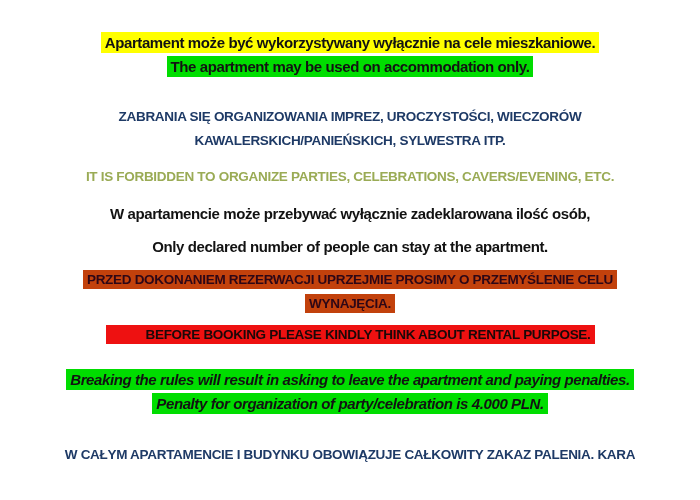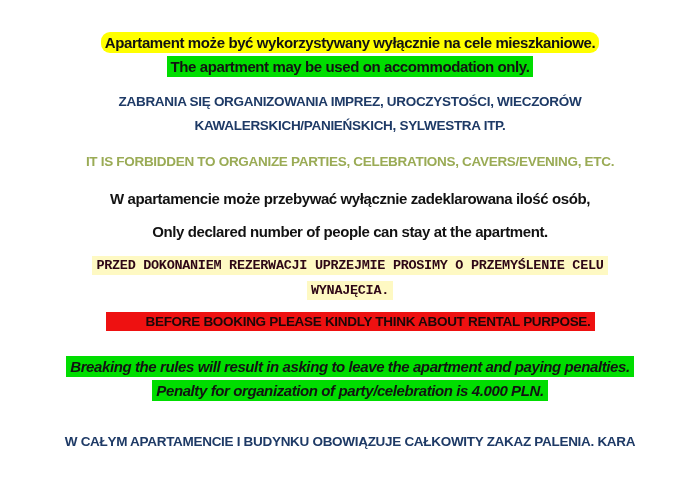--- a/index.html
+++ b/index.html
@@ -33,32 +33,32 @@
     white-space: nowrap;
   }
   .u {
     font-size: 13.5px;
     letter-spacing: -0.3px;
   }
   .hl {
     display: inline;
     padding: 2px 4px;
   }
-  .hl-yellow  { background: #ffff00; border-radius: 9px; }
+  .hl-yellow  { background: #ffff00; }
   .hl-green   { background: #00dd00; }
-  .hl-magenta { background: #fef9c3; font-family: Liberation Mono, monospace; }
+  .hl-magenta { background: #c2410c; }
   .hl-red     { background: #ee1111; padding-left: 40px; }
   .c-black  { color: #121212; }
   .c-navy   { color: #1e3a66; }
   .c-olive  { color: #9aab55; }
   .c-maroon { color: #2e0716; }
   .c-dark   { color: #1c0808; }
   
   .mt-p2  { }
-  .mt-p3  { margin-top: 11px; }
+  .mt-p3  { margin-top: 26px; }
   .mt-p4  { margin-top: 12px; }
   .mt-p5  { margin-top: 13px; }
   .mt-p6  { margin-top: 9px; }
   .mt-p7  { margin-top: 9px; }
   .mt-p8  { margin-top: 7px; }
   .mt-p9  { margin-top: 9px; }
   .mt-p10 { margin-top: 21px; font-style: italic; }
   .mt-p11 { margin-top: 27px; }
 </style>
 </head>

